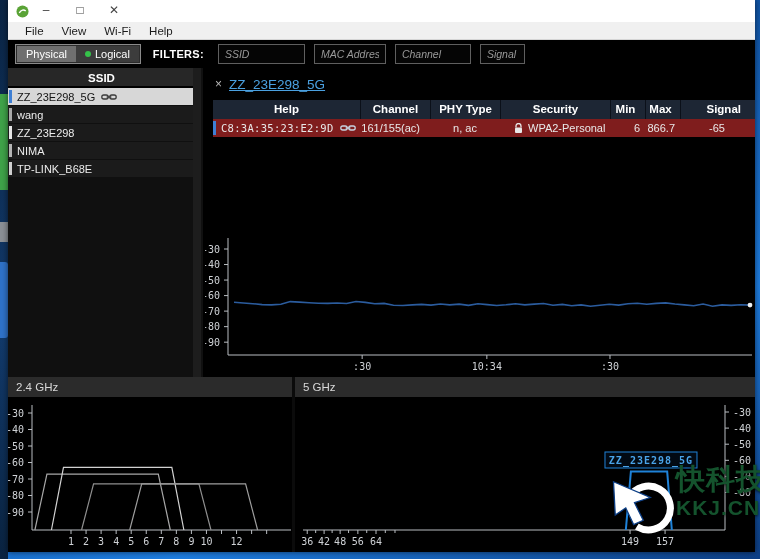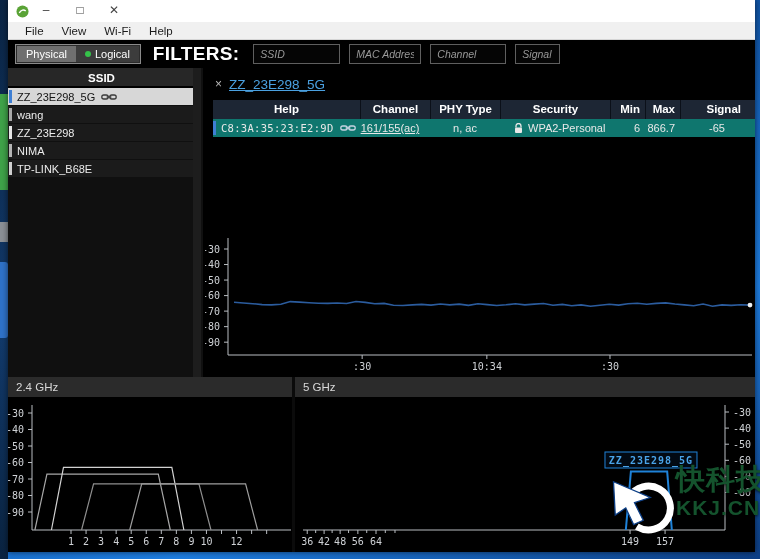--- a/index.html
+++ b/index.html
@@ -25,21 +25,21 @@
 
   .menubar{height:18px;background:#f0f0f0;display:flex;align-items:center;padding-left:8px;border-bottom:1px solid #d5d5d5;}
   .menu-item{font-size:11.5px;color:#1a1a1a;padding:0 9px;}
 
   .filterbar{height:28px;background:#000;display:flex;align-items:center;}
   .mode-toggle{display:flex;border:1px solid #8a8a8a;margin-left:7px;padding:1px;background:#2b2b2b;justify-content:flex-end;}
   .mode-btn{font-size:11px;color:#fff;padding:2px 9px;}
   .mode-btn.physical{background:#6f6f6f;}
   .mode-btn.logical{background:#3c3c3c;display:flex;align-items:center;gap:4px;}
   .dot-green{width:6px;height:6px;border-radius:50%;background:#35c24a;display:inline-block;}
-  .filters-label{color:#fff;font-size:19px;font-weight:bold;margin:0 14px 0 12px;letter-spacing:.3px;}
+  .filters-label{color:#fff;font-size:11px;font-weight:bold;margin:0 14px 0 12px;letter-spacing:.3px;}
   .filter-input{background:#050505;border:1px solid #5f5f5f;color:#ddd;height:20px;font-size:10.5px;font-style:italic;padding:0 6px;margin-right:9px;}
   .filter-input::placeholder{color:#9a9a9a;font-style:italic;}
   .fi-ssid{width:87px;} .fi-mac{width:72px;} .fi-ch{width:76px;} .fi-sig{width:45px;}
 
   
   .main{position:absolute;top:68px;left:0;width:747px;height:309px;display:flex;background:#000;}
   .ssid-panel{width:197px;height:100%;background:#101010;position:relative;border-right:2px solid #000;}
   .ssid-head{height:20px;background:#272727;color:#fff;font-size:11.5px;font-weight:bold;text-align:center;line-height:20px;width:187px;border-bottom:2px solid #000;}
   #ssid-list{width:187px;}
   .ssid-row{height:17px;margin-bottom:1px;background:#1b1b1b;color:#ececec;display:flex;align-items:center;font-size:11px;white-space:nowrap;}
@@ -51,27 +51,27 @@
   .detail-panel{flex:1;position:relative;background:#000;}
   .tabbar{position:absolute;top:4px;left:0;height:24px;display:flex;align-items:center;z-index:2;}
   .tab-close{color:#b9b9b9;font-size:12px;margin:0 7px 0 10px;}
   .tab-title{color:#4aa0e0;font-size:13.5px;text-decoration:underline;}
 
   .nettable{position:absolute;top:32px;left:8px;right:0;z-index:2;font-size:11px;}
   .thead,.trow{display:grid;grid-template-columns:147px 70px 70px 110px 35px 35px 1fr;}
   .thead{background:#1d2634;height:19px;align-items:center;color:#fff;font-weight:bold;font-size:11.5px;}
   .th{text-align:center;border-left:1px solid #0b1019;height:100%;line-height:19px;}
   .th:first-child{border-left:none;}
-  .th-min,.th-max{text-align:right;padding-right:5px;}
+  .th-min,.th-max{text-align:center;padding-right:5px;}
   .th-signal{text-align:right;padding-right:14px;}
-  .trow{height:18px;align-items:center;color:#e8e8e8;background:#0f766e;}
+  .trow{height:18px;align-items:center;color:#e8e8e8;background:#7f1d1d;}
   .td-radio{display:flex;align-items:center;}
   .trow .rowbar{width:3px;height:14px;background:#3e7fd4;margin-right:5px;}
   .mac{font-family:"DejaVu Sans Mono",monospace;font-size:10.5px;letter-spacing:.3px;}
-  .td-channel{text-align:center;padding-right:10px;text-decoration:underline;}
+  .td-channel{text-align:right;padding-right:10px;}
   .td-phy{text-align:center;}
   .td-sec{display:flex;align-items:center;gap:5px;padding-left:14px;}
   .td-min,.td-max{text-align:right;padding-right:5px;}
   .td-signal{text-align:right;padding-right:30px;}
 
   #time-chart{position:absolute;inset:0;z-index:1;pointer-events:none;}
 
   
   .bottom{position:absolute;top:377px;left:0;width:747px;height:175px;display:flex;background:#000;}
   .band{position:relative;background:#000;}

